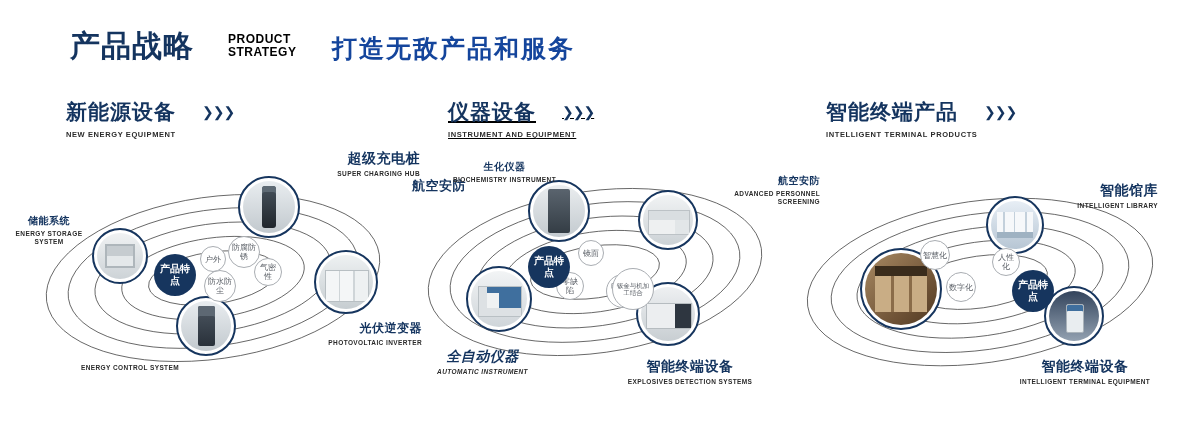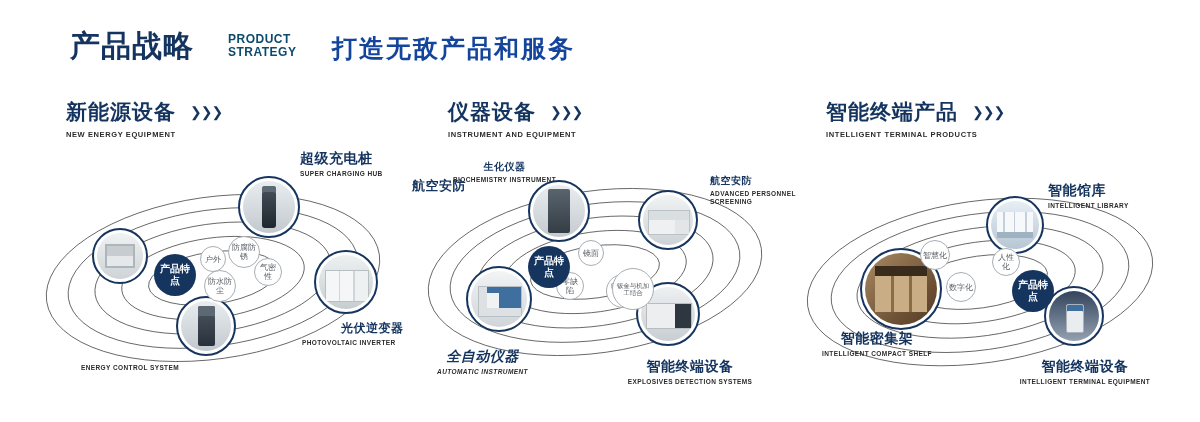--- a/index.html
+++ b/index.html
@@ -2,27 +2,27 @@
 <html><head>
 <meta charset="utf-8">
 <style>
   * { margin:0; padding:0; box-sizing:border-box; }
   html,body { background:#ffffff; }
   body { font-family:"Liberation Sans","DejaVu Sans",sans-serif; }
   .canvas { position:relative; width:1173px; height:422px; background:#ffffff; overflow:hidden; }
 
   
   .brand-title { position:absolute; left:70px; top:26px; font-size:30px; font-weight:bold; color:#14345f; letter-spacing:1px; }
-  .brand-en { position:absolute; left:228px; top:33px; font-size:12px; line-height:13px; font-weight:bold; color:#0c4a6e; letter-spacing:.5px; }
+  .brand-en { position:absolute; left:228px; top:33px; font-size:12px; line-height:13px; font-weight:bold; color:#000000; letter-spacing:.5px; }
   .brand-en span { display:block; }
   .subtitle { position:absolute; left:332px; top:32px; font-size:25px; font-weight:bold; color:#14459c; letter-spacing:2px; }
 
   
   .sec-head { position:absolute; }
-  .sec-cn { font-size:21px; font-weight:bold; color:#14345f; letter-spacing:1px; display:flex; align-items:center; gap:14px; }
+  .sec-cn { font-size:21px; font-weight:bold; color:#14345f; letter-spacing:1px; display:flex; align-items:center; gap:26px; }
   .arrows { font-size:14px; color:#14345f; letter-spacing:-1px; font-weight:bold; }
   .sec-en { margin-top:4px; font-size:7.5px; font-weight:bold; color:#2b2b2b; letter-spacing:.6px; }
 
   
   .orbits { position:absolute; z-index:0; }
   .orbits ellipse { fill:none; stroke:#2d2d2d; stroke-width:.8; opacity:.85; }
 
   
   .node { position:absolute; z-index:3; border:2px solid #16355e; background:#ffffff; border-radius:50%; padding:3px; }
   .ph { width:100%; height:100%; border-radius:50%; position:relative; overflow:hidden; background:linear-gradient(180deg,#e9edf0,#c2c9ce); }
@@ -47,21 +47,21 @@
   .ph-shelf { background:linear-gradient(135deg,#a98a63,#6b4f33 70%,#503a24); }
   .ph-shelf::after { left:14%; top:18%; width:72%; height:64%; background:linear-gradient(90deg,#c9ad85 0 30%,#8a6c49 30% 36%,#c9ad85 36% 66%,#8a6c49 66% 72%,#c9ad85 72%); box-shadow:inset 0 10px 0 #3a2c1c; }
   .ph-kiosk { background:linear-gradient(180deg,#33445c,#93a1b1); }
   .ph-kiosk::after { left:34%; top:26%; width:32%; height:54%; background:#e9edf0; border:1px solid #aab3ba; box-shadow:inset 0 6px 0 #3f6f9e; border-radius:2px; }
 
   
   .plabel { position:absolute; z-index:4; }
   .p-cn { font-size:10px; font-weight:bold; color:#14345f; letter-spacing:.5px; }
   .p-en { margin-top:2px; font-size:6.5px; font-weight:bold; color:#2b2b2b; letter-spacing:.4px; line-height:8px; }
   .t-center { text-align:center; }
-  .t-left { text-align:left; }
+  .t-left { text-align:right; }
   .side-label { position:absolute; z-index:4; font-size:13px; font-weight:bold; color:#14345f; letter-spacing:.5px; }
 
   
   .center-node { position:absolute; z-index:5; background:#16355e; color:#ffffff; border-radius:50%;
     display:flex; align-items:center; justify-content:center; text-align:center;
     font-size:10px; font-weight:bold; line-height:12px; padding:6px; }
 
   
   .bubble { position:absolute; z-index:4; background:#ffffff; border:1px solid #a9adb2; color:#5a5f66; border-radius:50%;
     display:flex; align-items:center; justify-content:center; text-align:center; font-size:8px; line-height:9px; padding:2px; }
@@ -79,21 +79,21 @@
   <div class="subtitle">打造无敌产品和服务</div>
 
   <div class="sec-head" style="left:66px; top:98px;">
     <div class="sec-cn">
       <span>新能源设备</span>
       <span class="arrows">❯❯❯</span>
     </div>
     <div class="sec-en">NEW ENERGY EQUIPMENT</div>
   </div>
 
-  <div class="sec-head" style="left:448px; top:98px;">
+  <div class="sec-head" style="left:448px; top:98px;text-decoration:underline;">
     <div class="sec-cn">
       <span>仪器设备</span>
       <span class="arrows">❯❯❯</span>
     </div>
     <div class="sec-en">INSTRUMENT AND EQUIPMENT</div>
   </div>
 
   <div class="sec-head" style="left:826px; top:98px;">
     <div class="sec-cn">
       <span>智能终端产品</span>
@@ -108,20 +108,24 @@
       <ellipse cx="175" cy="90" rx="92" ry="40"></ellipse>
       <ellipse cx="175" cy="90" rx="119" ry="54"></ellipse>
       <ellipse cx="175" cy="90" rx="146" ry="68"></ellipse>
       <ellipse cx="175" cy="90" rx="168" ry="81"></ellipse>
     </g>
   </svg>
 
   <div class="node" style="left:92px; top:228px; width:56px; height:56px;">
     <div class="ph ph-storage"></div>
   </div>
+  <div class="plabel t-center" style="left:8px; top:214px; width:82px;">
+    <div class="p-cn">储能系统</div>
+    <div class="p-en">ENERGY STORAGE SYSTEM</div>
+  </div>
 
   <div class="node" style="left:238px; top:176px; width:62px; height:62px;">
     <div class="ph ph-charger"></div>
   </div>
   <div class="plabel t-left" style="left:300px; top:150px; width:120px;">
     <div class="p-cn" style="font-size:14px;">超级充电桩</div>
     <div class="p-en">SUPER CHARGING HUB</div>
   </div>
 
   <div class="node" style="left:314px; top:250px; width:64px; height:64px;">
@@ -209,24 +213,20 @@
     <div class="ph ph-library"></div>
   </div>
   <div class="plabel t-left" style="left:1048px; top:182px; width:110px;">
     <div class="p-cn" style="font-size:14px;">智能馆库</div>
     <div class="p-en">INTELLIGENT LIBRARY</div>
   </div>
 
   <div class="node" style="left:860px; top:248px; width:82px; height:82px;">
     <div class="ph ph-shelf"></div>
   </div>
-  <div class="plabel t-center" style="left:812px; top:330px; width:130px;">
-    <div class="p-cn" style="font-size:14px;">智能密集架</div>
-    <div class="p-en">INTELLIGENT COMPACT SHELF</div>
-  </div>
 
   <div class="node" style="left:1044px; top:286px; width:60px; height:60px;">
     <div class="ph ph-kiosk"></div>
   </div>
   <div class="plabel t-center" style="left:1000px; top:358px; width:170px;">
     <div class="p-cn" style="font-size:14px;">智能终端设备</div>
     <div class="p-en">INTELLIGENT TERMINAL EQUIPMENT</div>
   </div>
 
   <div class="center-node" style="left:1012px; top:270px; width:42px; height:42px;">产品特点</div>

